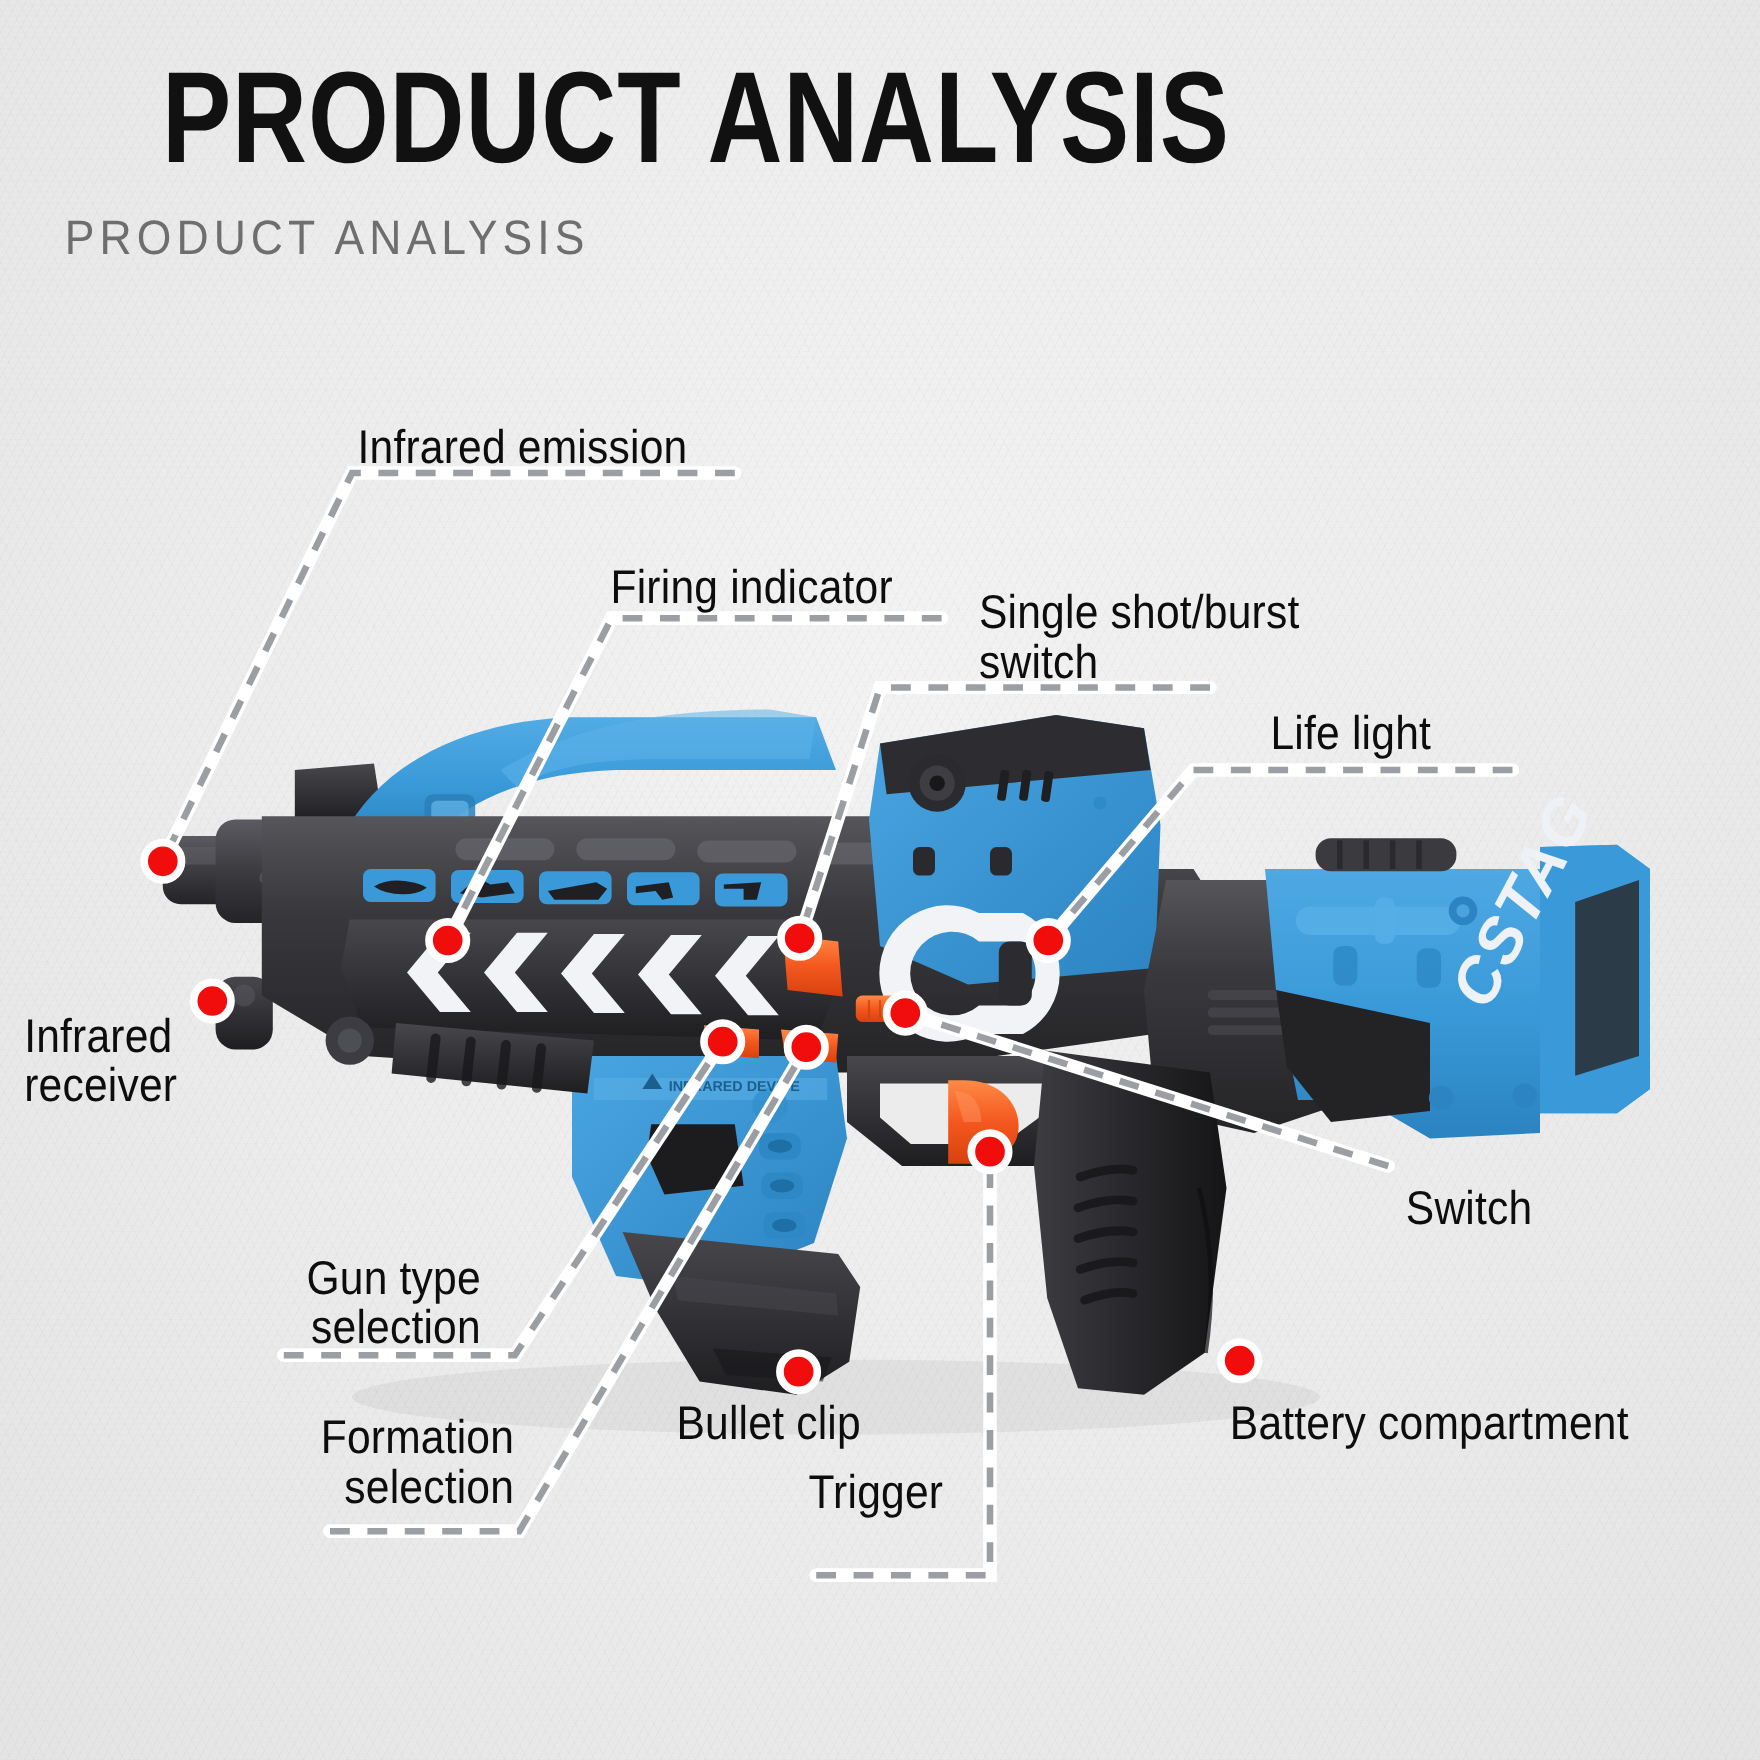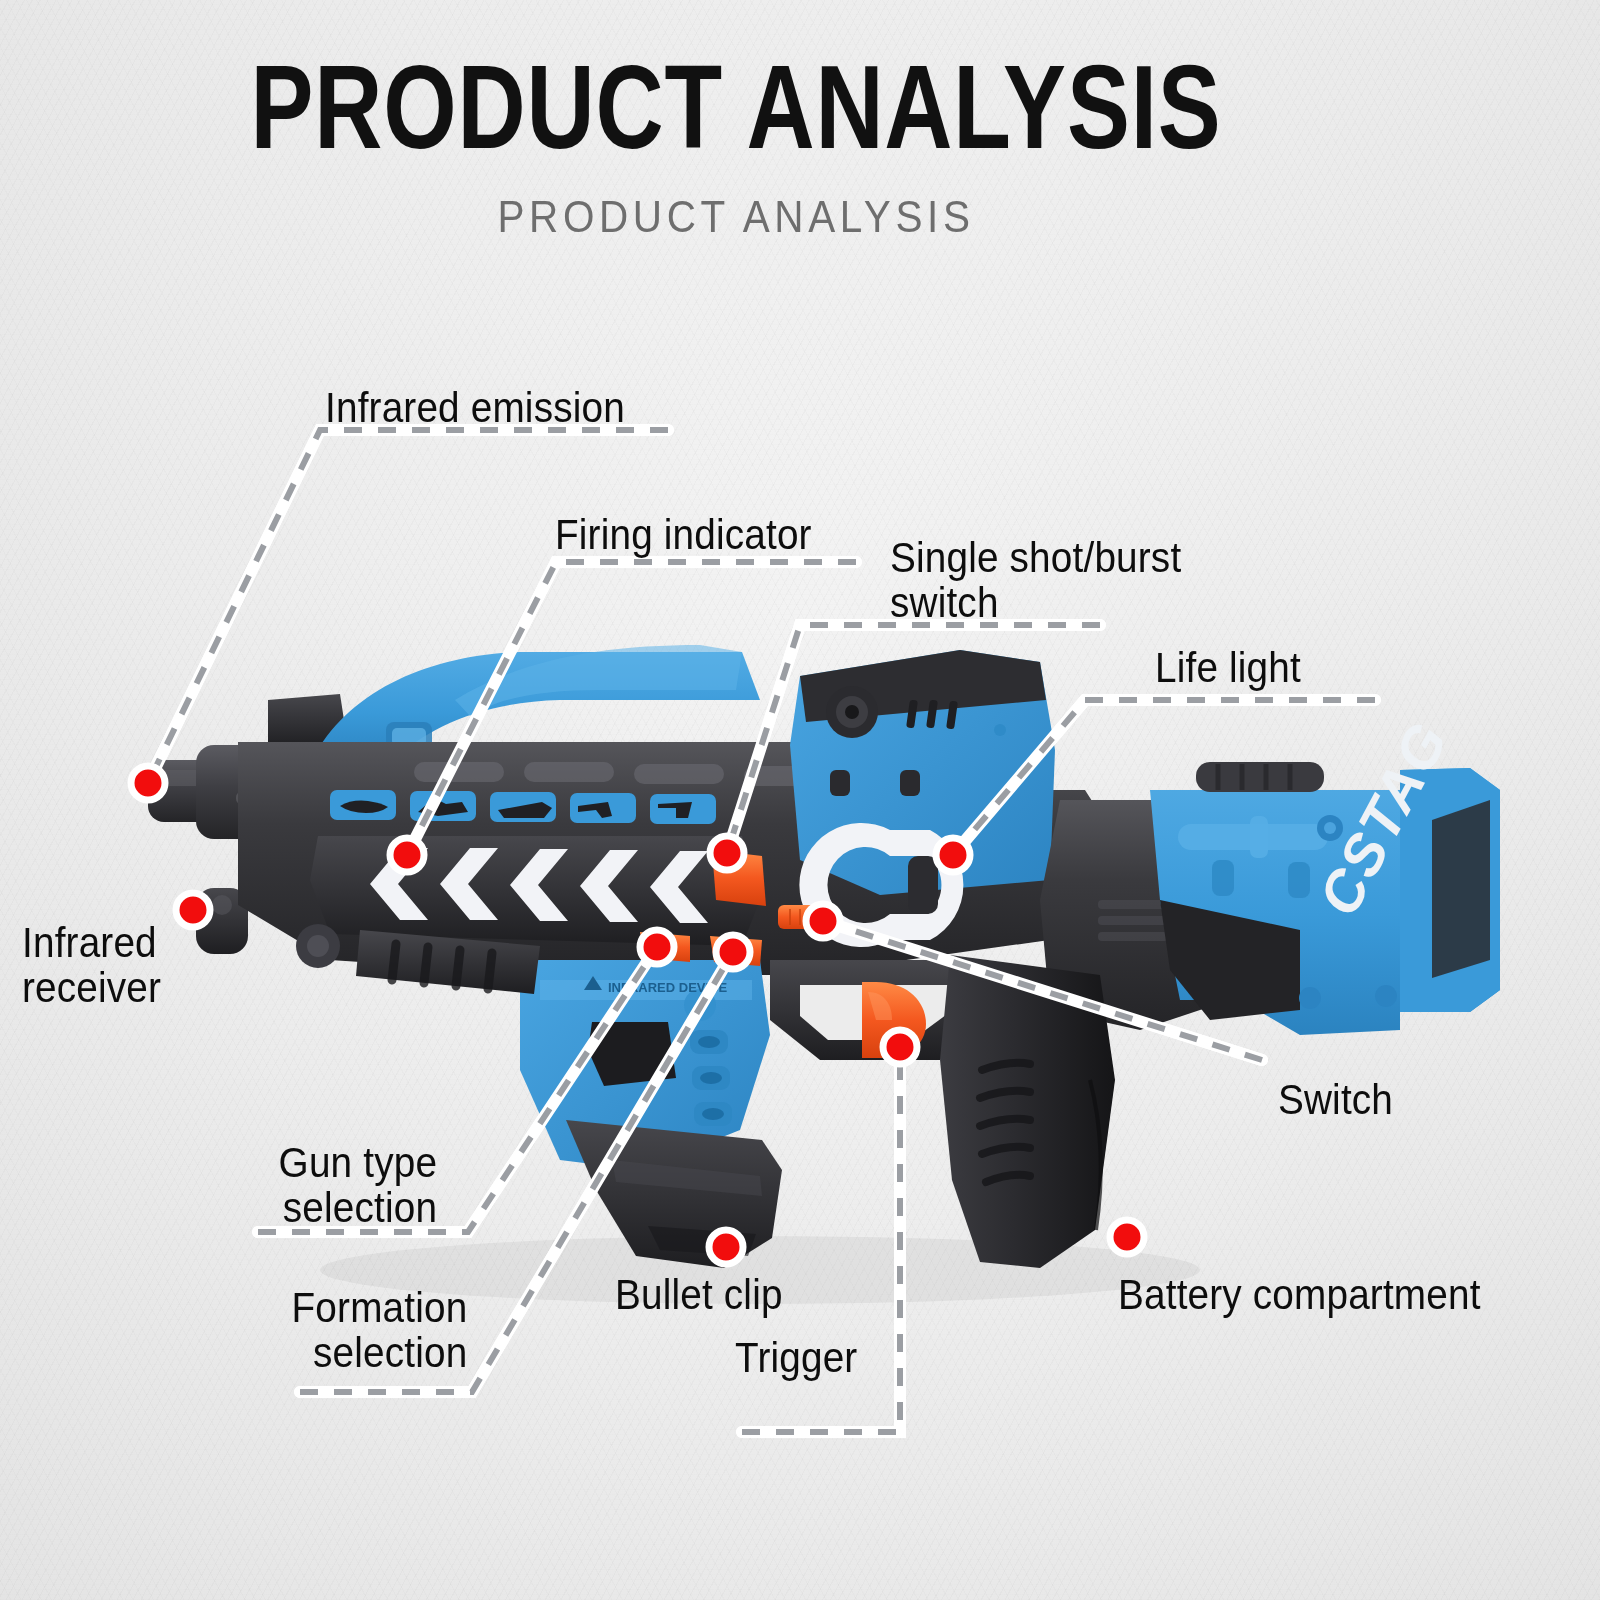--- a/index.html
+++ b/index.html
@@ -14,21 +14,21 @@
     position:absolute;inset:0;
     background-image:
       repeating-linear-gradient(118deg, rgba(140,140,140,.055) 0 1px, rgba(255,255,255,0) 1px 7px),
       repeating-linear-gradient(62deg, rgba(140,140,140,.04) 0 1px, rgba(255,255,255,0) 1px 9px),
       repeating-linear-gradient(0deg, rgba(160,160,160,.025) 0 1px, rgba(255,255,255,0) 1px 5px),
       radial-gradient(ellipse at 50% 38%, #f3f3f3 0%, #ececec 55%, #e4e4e4 100%);
     pointer-events:none;
   }
 
   
-  #header{position:absolute;left:0;top:0;width:1472px;text-align:center;}
+  #header{position:absolute;left:0;top:0;width:1472px;}
   #title{
     font-family:"Liberation Sans", sans-serif;
     font-weight:700;
     font-size:118px;
     letter-spacing:1px;
     color:#111;
     margin-top:48px;
     line-height:1;
     transform:scaleX(.80);
     transform-origin:center center;

